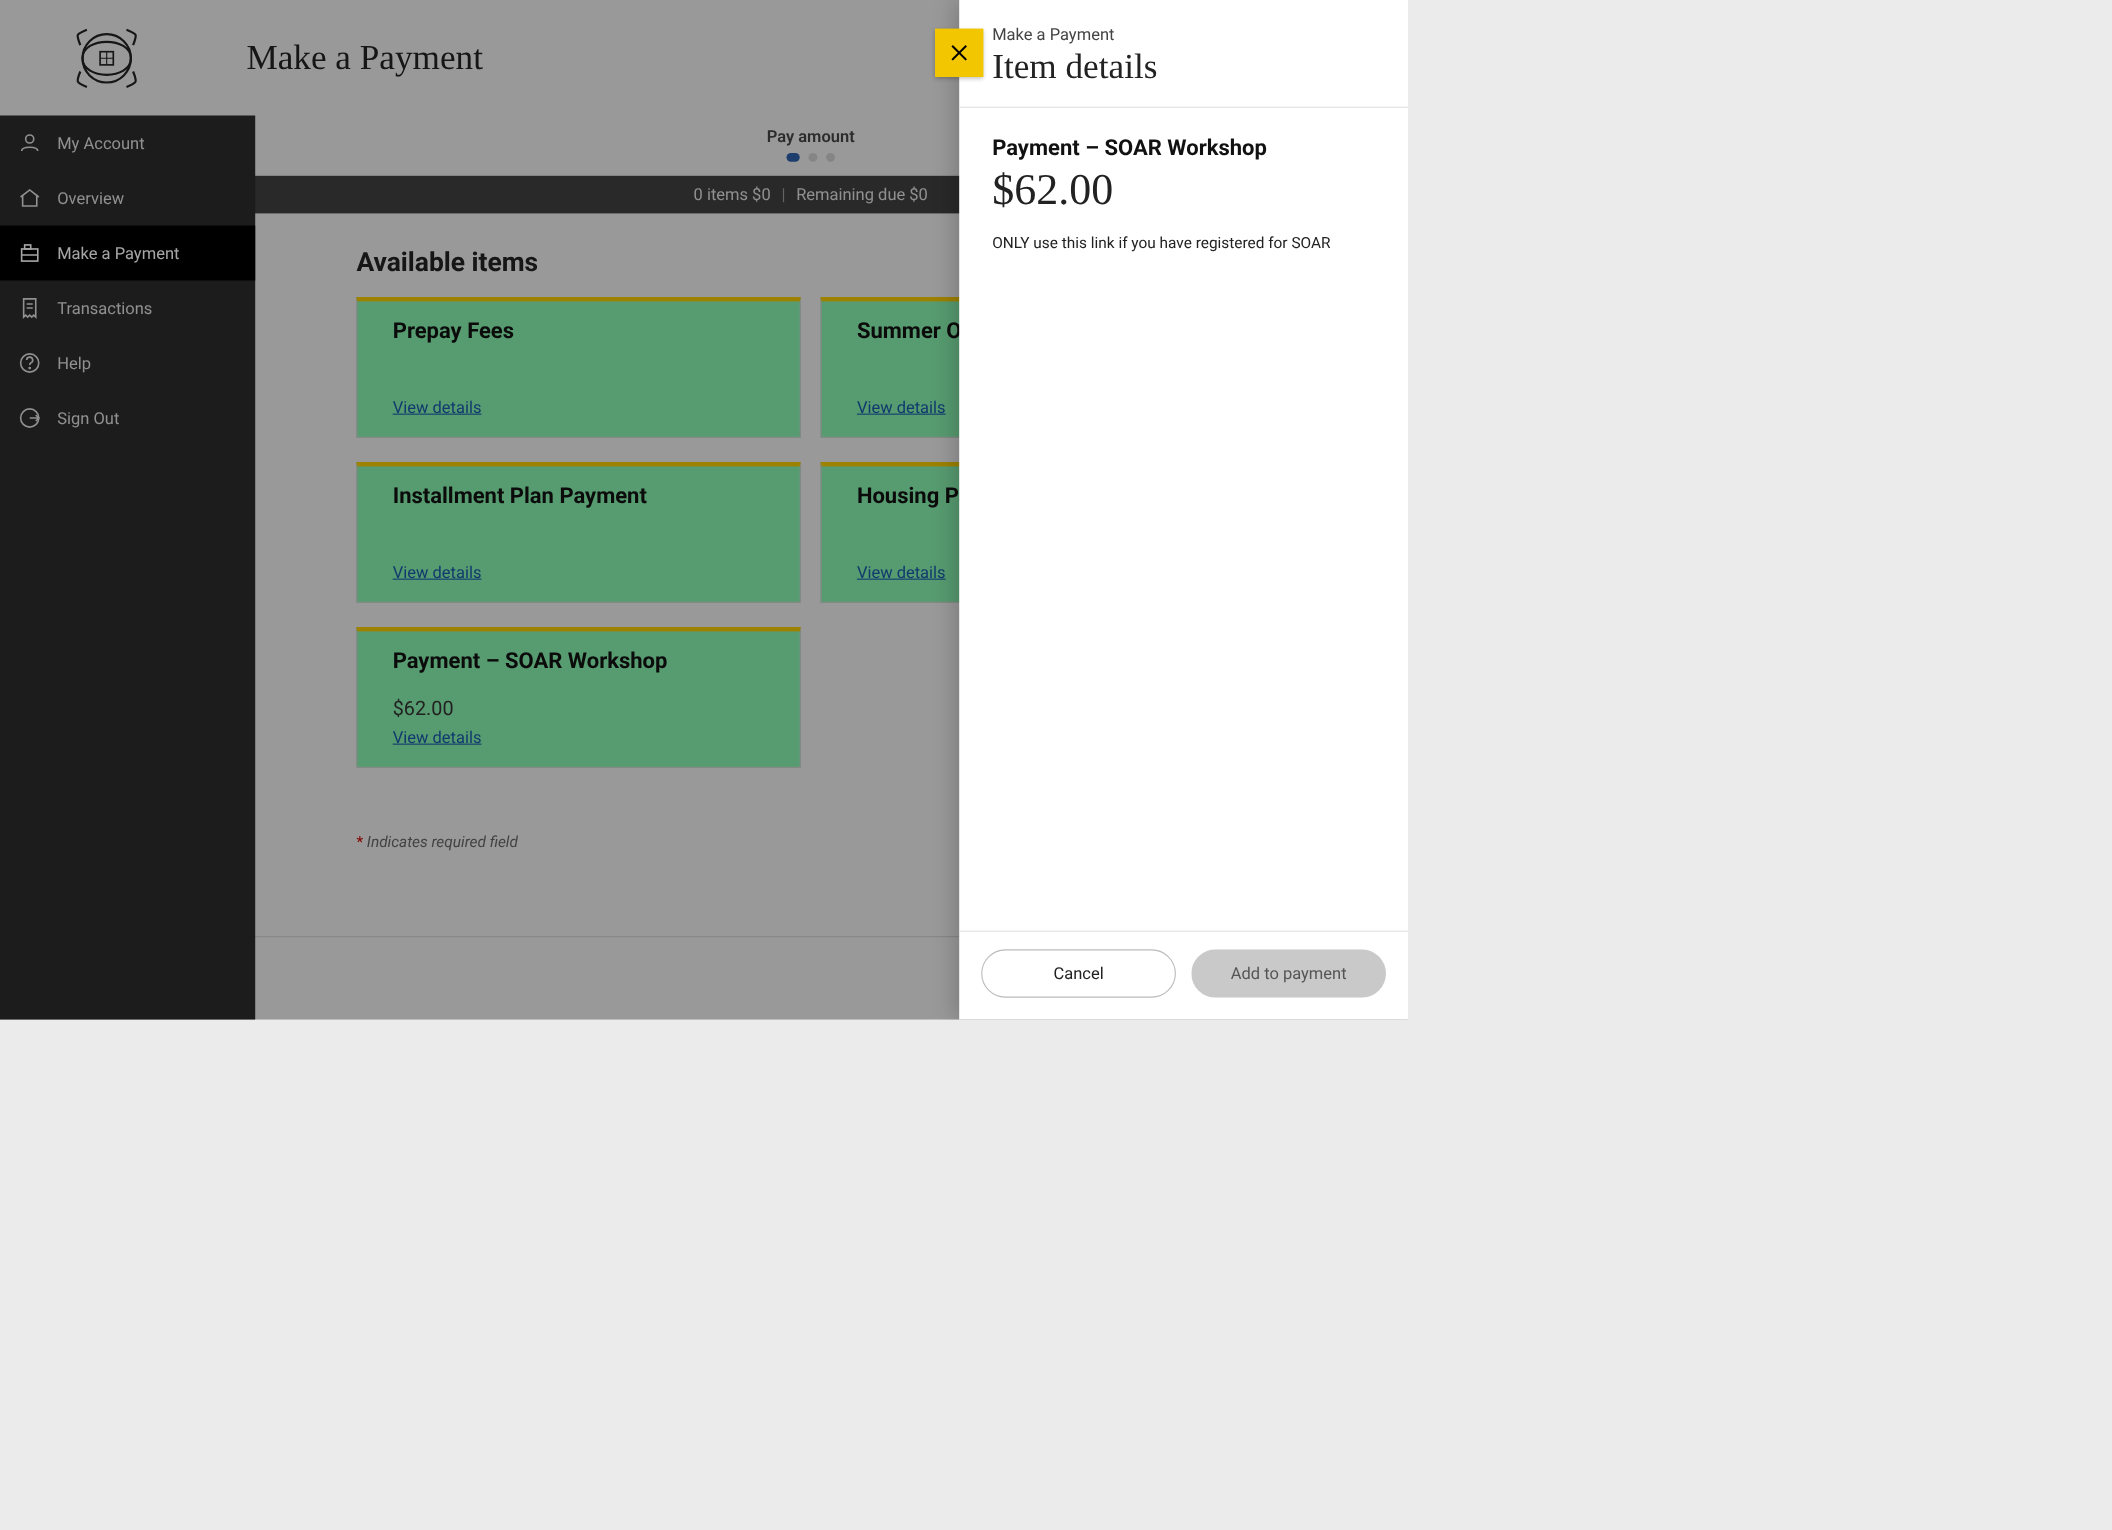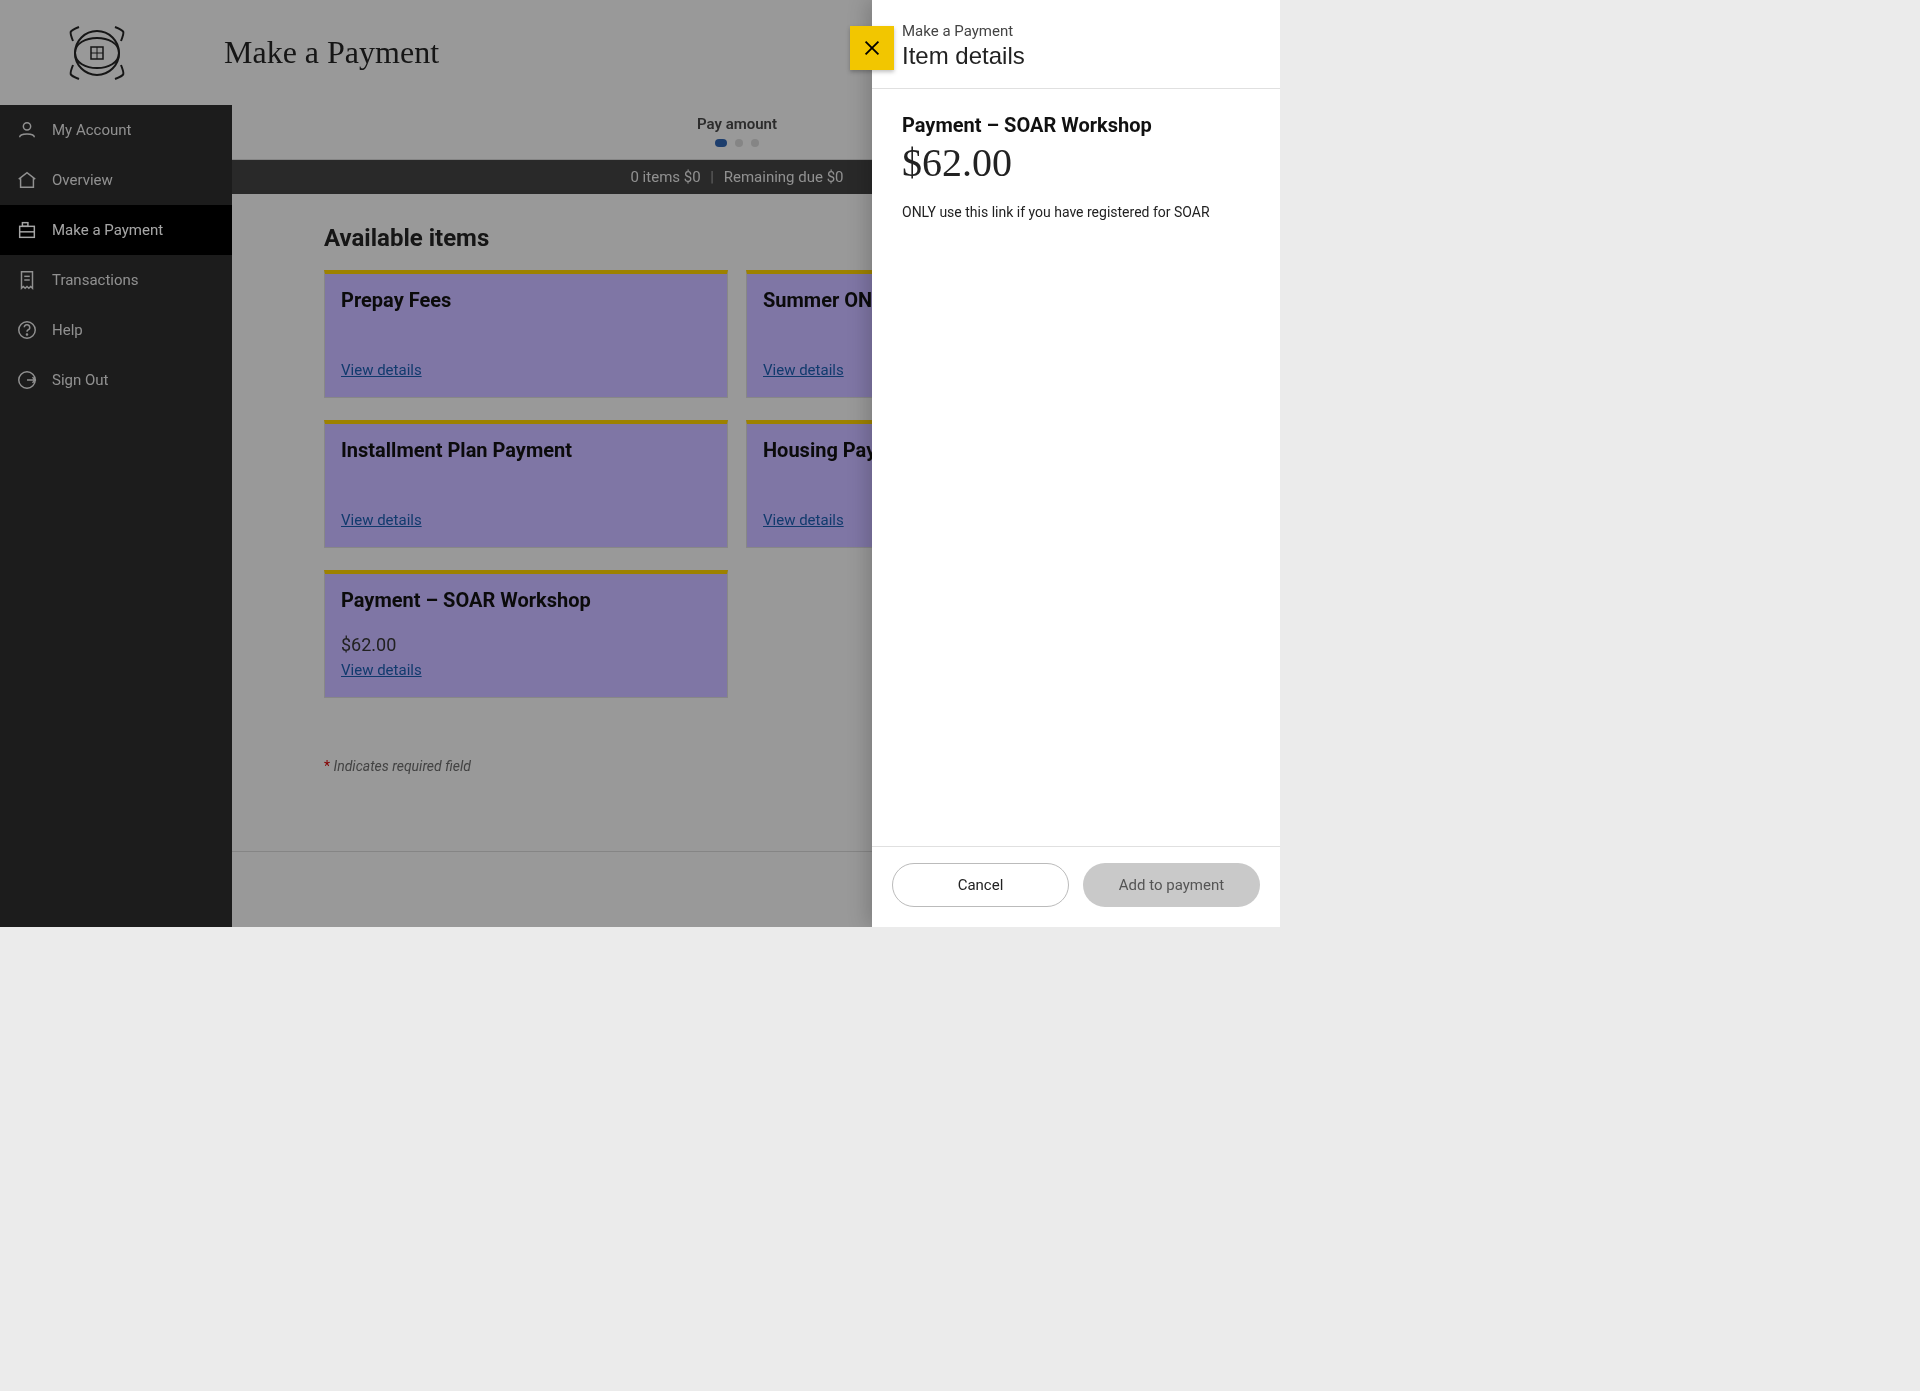--- a/index.html
+++ b/index.html
@@ -112,24 +112,24 @@
   font-weight: 700;
   color: #222;
   margin-bottom: 18px;
 }
 .items-grid {
   display: grid;
   grid-template-columns: 1fr 1fr;
   gap: 22px 18px;
 }
 .item-card {
-  background: #c4b5fd;
+  background: #86efac;
   border: 1px solid #d0d0d0;
   border-top: 4px solid #f2c600;
-  padding: 14px 16px 18px 16px;
+  padding: 14px 16px 18px 32px;
   min-height: 128px;
   display: flex;
   flex-direction: column;
 }
 .item-title {
   font-size: 20px;
   font-weight: 700;
   color: #111;
 }
 .item-card .spacer { flex: 1; }
@@ -198,22 +198,22 @@
 }
 .panel-head {
   padding: 22px 26px 18px 30px;
   border-bottom: 1px solid #e0e0e0;
 }
 .panel-breadcrumb {
   font-size: 15px;
   color: #444;
 }
 .panel-title {
-  font-family: Liberation Sans, sans-serif;
-  font-size: 24px;
+  font-family: Liberation Serif, serif;
+  font-size: 32px;
   color: #222;
   margin-top: 2px;
 }
 .panel-body {
   padding: 24px 30px;
   flex: 1;
 }
 .detail-name {
   font-size: 20px;
   font-weight: 700;

